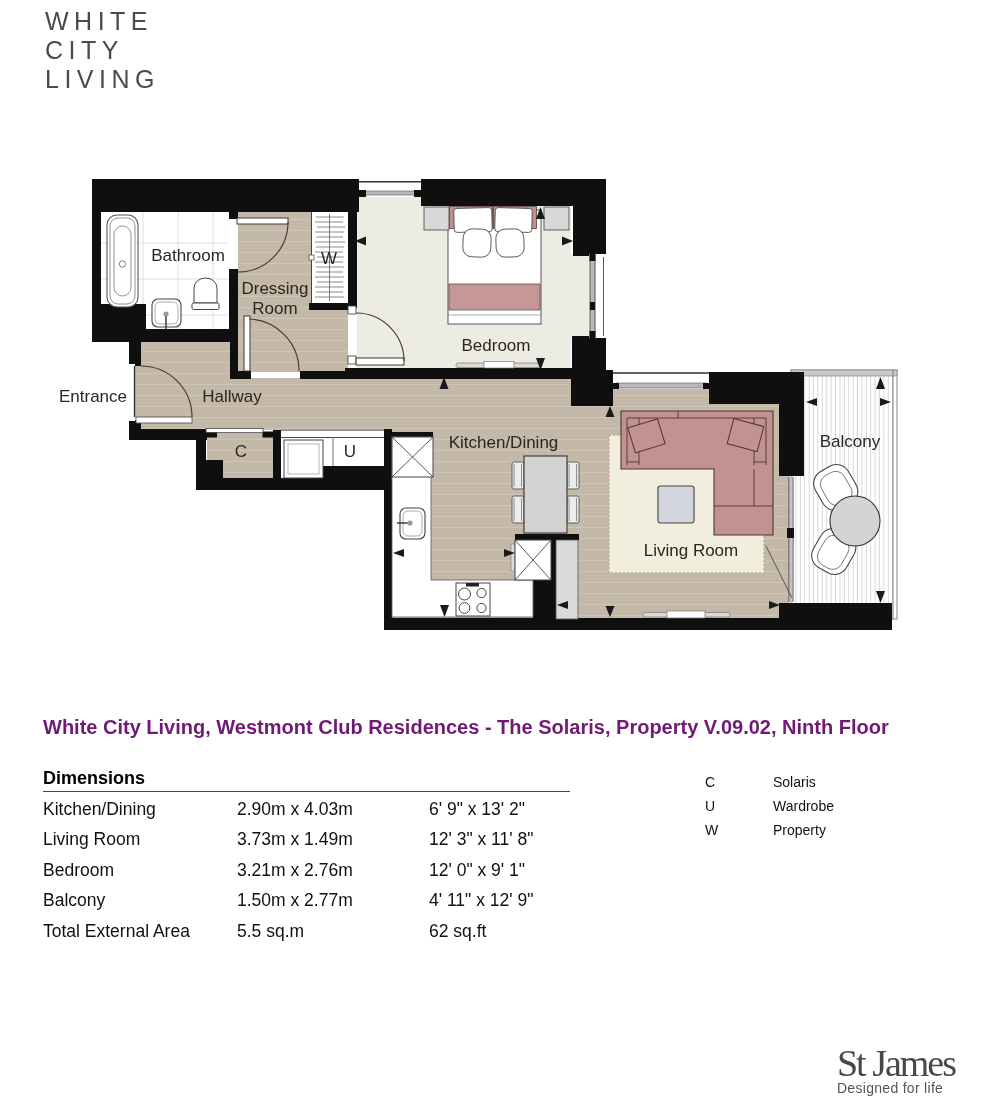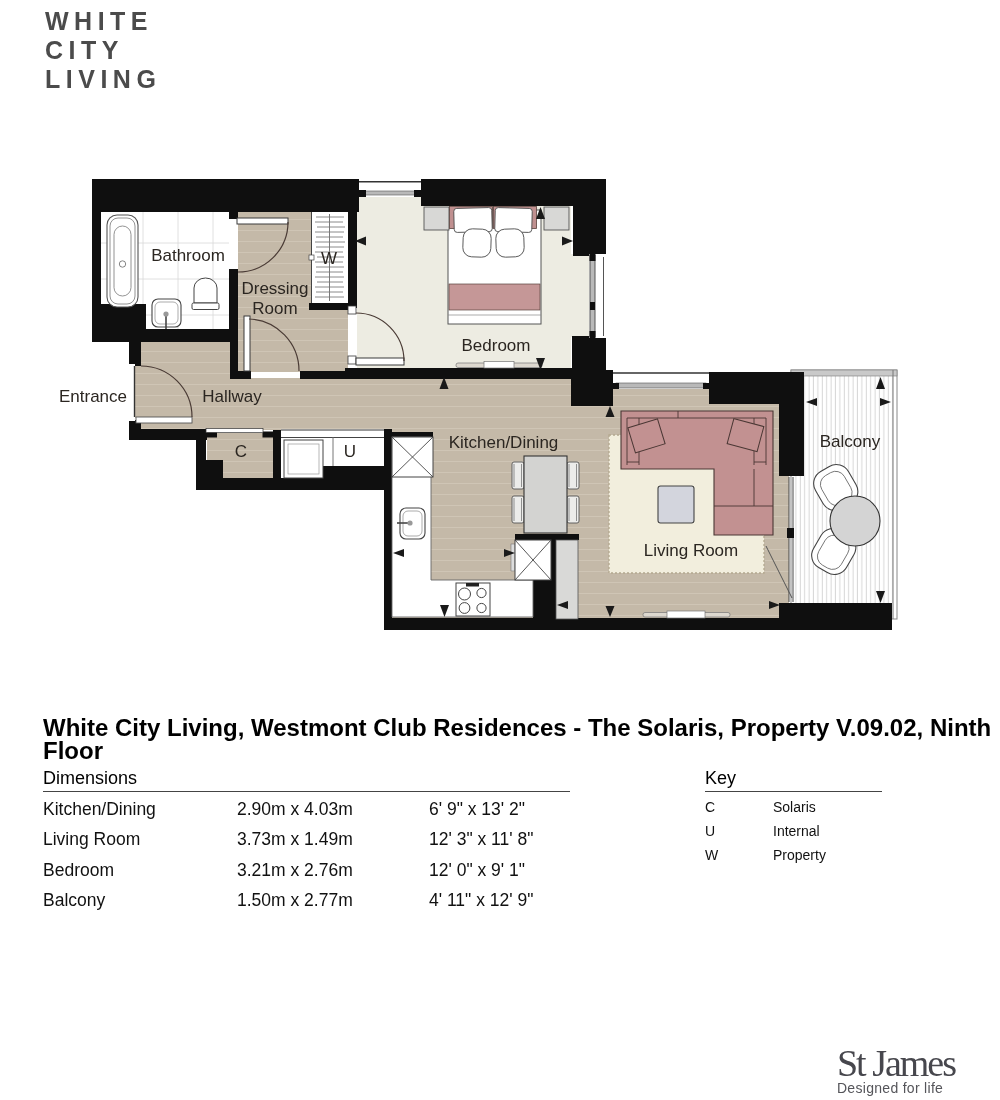--- a/index.html
+++ b/index.html
@@ -1,21 +1,21 @@
 <!DOCTYPE html>
 <html><head>
 <meta charset="utf-8">
 <style>
   html,body{margin:0;padding:0;background:#fff;}
   *{-webkit-font-smoothing:antialiased;}
   body{width:1000px;height:1100px;position:relative;font-family:"Liberation Sans",sans-serif;}
   .abs{position:absolute;}
-  #wcl{left:45px;top:7px;font-weight:bold;font-size:25px;line-height:29px;letter-spacing:5.5px;color:#4b4b4b;}
-  #title{left:43px;top:716px;font-weight:bold;font-size:24px;line-height:23px;color:#000000;}
-  .h2{font-weight:normal;font-size:18px;color:#000;}
+  #wcl{left:45px;top:7px;font-weight:normal;font-size:25px;line-height:29px;letter-spacing:5.5px;color:#4b4b4b;}
+  #title{left:43px;top:716px;font-weight:bold;font-size:20px;line-height:23px;color:#701a75;}
+  .h2{font-weight:bold;font-size:18px;color:#000;}
   table{border-collapse:collapse;}
   #dims{left:43px;top:767px;width:527px;}
   #dims td{height:30.4px;line-height:30.4px;}
   .h2{line-height:22px;}
   #dims .rule,#key .rule{border-bottom:1px solid #444;padding-bottom:2px;}
   #key{left:705px;top:767px;width:177px;}
   #keytab td{height:24.2px;line-height:24.2px;font-size:14px;}
   td{font-size:17.5px;color:#111;padding:0;}
   #sj{right:45px;top:1044px;text-align:left;color:#47474d;}
   #sjname{font-family:"Liberation Serif",serif;font-size:38px;letter-spacing:-2px;line-height:38px;}
@@ -393,35 +393,39 @@
 <tr>
           <td>Bedroom</td>
           <td>3.21m x 2.76m</td>
           <td>12' 0" x 9' 1"</td>
         </tr>
 <tr>
           <td>Balcony</td>
           <td>1.50m x 2.77m</td>
           <td>4' 11" x 12' 9"</td>
         </tr>
+<tr>
+          <td>Total External Area</td>
+          <td>5.5 sq.m</td>
+          <td>62 sq.ft</td>
+        </tr>
 </tbody>
     </table>
 </div>
 
 <div class="abs" id="key">
-<div class="h2 rule">Key</div>
 <table style="width:100%;margin-top:3px" id="keytab">
 <tbody>
         <tr>
           <td style="width:68px">C</td>
           <td>Solaris</td>
         </tr>
 <tr>
           <td>U</td>
-          <td>Internal</td>
+          <td>Wardrobe</td>
         </tr>
 <tr>
           <td>W</td>
           <td>Property</td>
         </tr>
 </tbody>
     </table>
 </div>
 
 <div class="abs" id="sj">

